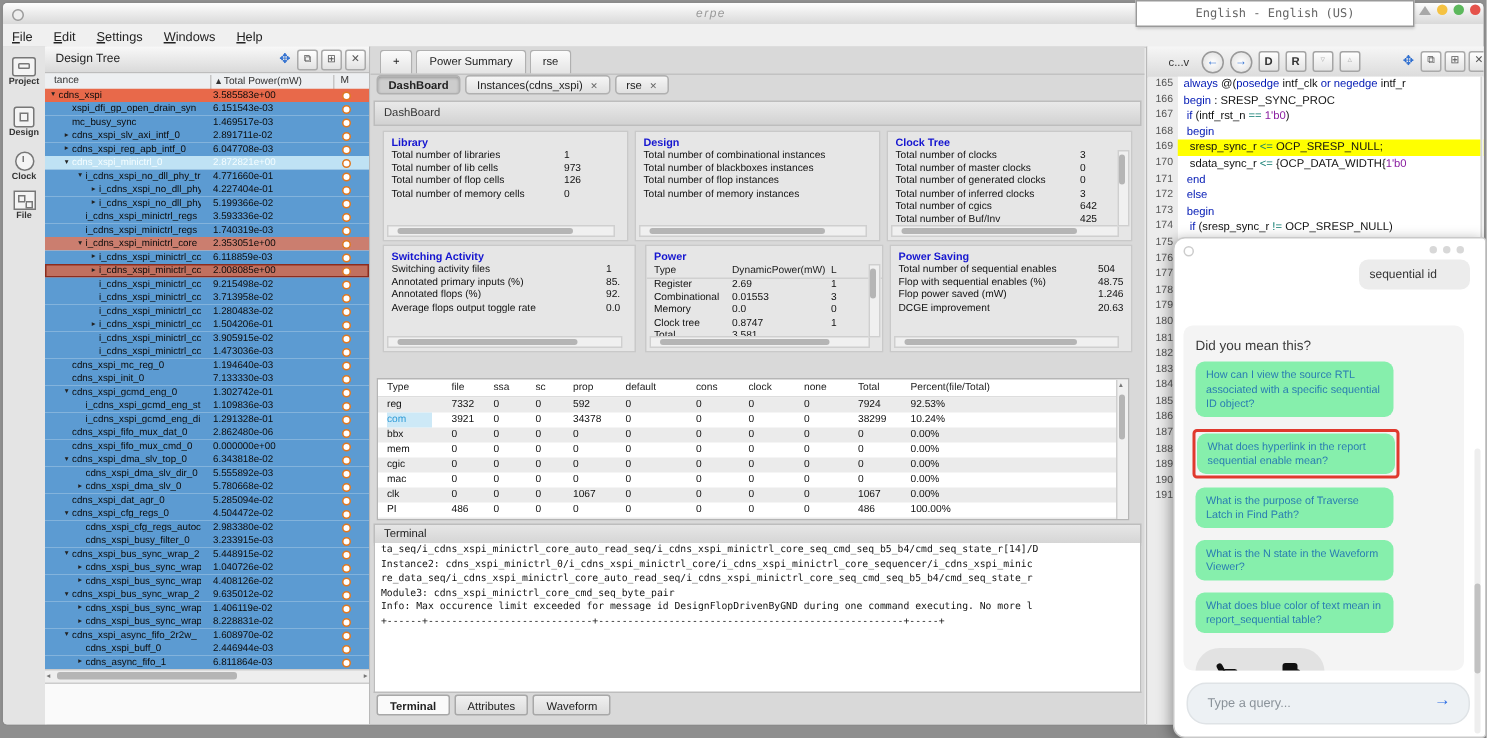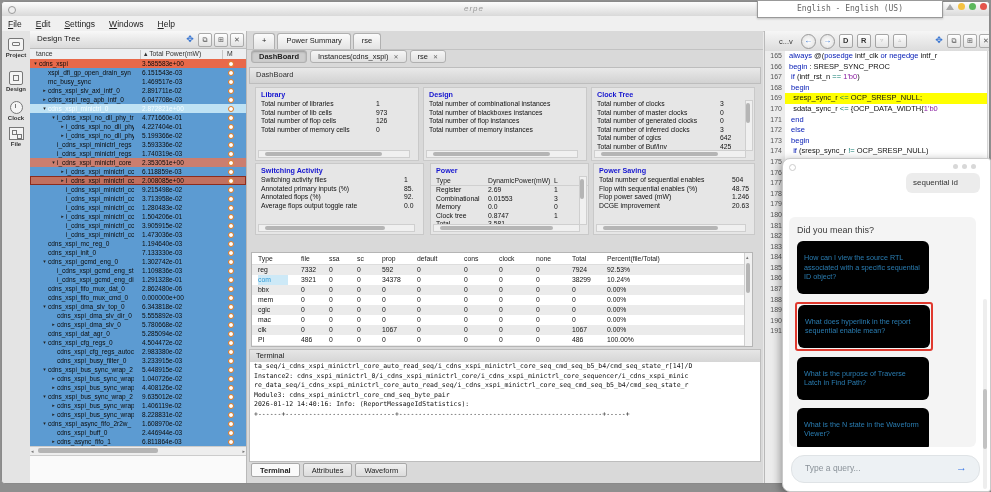--- a/index.html
+++ b/index.html
@@ -107,21 +107,21 @@
   .e-hscroll{position:absolute;left:20px;right:6px;top:316px;height:8px;background:#eee;border:1px solid #ccc;}
   .e-vscroll{position:absolute;right:0;top:20px;width:6px;bottom:0;background:#f0f0f0;border-left:1px solid #d5d5d5;}
   
   .popup{position:absolute;left:782px;top:158px;width:207px;height:332px;background:#fff;border:1px solid #c9c9c9;border-radius:8px 3px 3px 8px;box-shadow:-2px 2px 9px rgba(0,0,0,.35);z-index:50;}
   .pop-dot{position:absolute;left:6px;top:5px;width:5px;height:5px;border:1px solid #ccc;border-radius:50%;}
   .pop-ctrls{position:absolute;right:14px;top:5px;display:flex;gap:4px;}
   .pop-ctrls i{width:5px;height:5px;border-radius:50%;background:#d8d8d8;display:block;}
   .qbubble{position:absolute;right:10px;top:14px;width:60px;background:#ececec;border-radius:6px;padding:5px 7px;font-size:8px;color:#333;line-height:10px;}
   .sugg{position:absolute;left:6px;top:58px;right:14px;bottom:44px;background:#f4f4f4;border-radius:6px;padding:6px;overflow:hidden;}
   .sugg h3{margin:2px 0 6px 2px;font-size:9px;font-weight:normal;color:#3a3a3a;}
-  .chip{display:inline-block;background:#000000;color:#2a7db2;border-radius:6px;padding:12px 7px;font-size:7.2px;line-height:9.5px;max-width:118px;margin:0 0 8px 2px;}
+  .chip{display:inline-block;background:#86efac;color:#2a7db2;border-radius:6px;padding:4px 7px;font-size:7.2px;line-height:9.5px;max-width:118px;margin:0 0 8px 2px;}
   .chip-wrap.redbox{border:2px solid #e0392e;border-radius:3px;padding:1px;display:inline-block;margin-bottom:6px;}
   .thumbs{width:86px;height:32px;background:#e2e2e2;border-radius:16px;display:flex;align-items:center;justify-content:space-around;margin:2px 0 0 2px;}
   .thumb{position:relative;width:15px;height:14px;}
   .thumb .palm{position:absolute;left:4px;top:5px;width:10px;height:8px;background:#111;border-radius:2px;}
   .thumb .dig{position:absolute;left:1px;top:1px;width:4px;height:8px;background:#111;border-radius:2px;transform:rotate(-28deg);}
   .thumb.down{transform:scale(-1,-1);}
   .query{position:absolute;left:8px;bottom:8px;right:10px;height:26px;background:#edf1f4;border:1px solid #dfe3e6;border-radius:13px;}
   .query .ph{position:absolute;left:13px;top:7px;font-size:8.5px;color:#8a9299;}
   .query .send{position:absolute;right:12px;top:5px;font-size:11px;color:#2f6fe4;font-weight:bold;}
   .pop-vscroll{position:absolute;right:3px;top:140px;width:4px;height:190px;background:#eee;border-radius:2px;}
@@ -481,21 +481,21 @@
           <span>100.00%</span>
         </div>
       </div>
 
     <div class="term-title">Terminal</div>
     <div class="term" id="terminal">
         <div class="tline">ta_seq/i_cdns_xspi_minictrl_core_auto_read_seq/i_cdns_xspi_minictrl_core_seq_cmd_seq_b5_b4/cmd_seq_state_r[14]/D</div>
         <div class="tline">Instance2: cdns_xspi_minictrl_0/i_cdns_xspi_minictrl_core/i_cdns_xspi_minictrl_core_sequencer/i_cdns_xspi_minic</div>
         <div class="tline">re_data_seq/i_cdns_xspi_minictrl_core_auto_read_seq/i_cdns_xspi_minictrl_core_seq_cmd_seq_b5_b4/cmd_seq_state_r</div>
         <div class="tline">Module3: cdns_xspi_minictrl_core_cmd_seq_byte_pair</div>
-        <div class="tline">2026-01-12 14:40:16: Info: (ReportMessageIdStatistics):</div>
+        <div class="tline">Info: Max occurence limit exceeded for message id DesignFlopDrivenByGND during one command executing. No more l</div>
         <div class="tline"></div>
         <div class="tline">+------+----------------------------+----------------------------------------------------+-----+</div>
       </div>
     <div class="btabs" id="bottom-tabs">
         <span class="btab active">Terminal</span>
         <span class="btab">Attributes</span>
         <span class="btab">Waveform</span>
       </div>
   </div>
 

